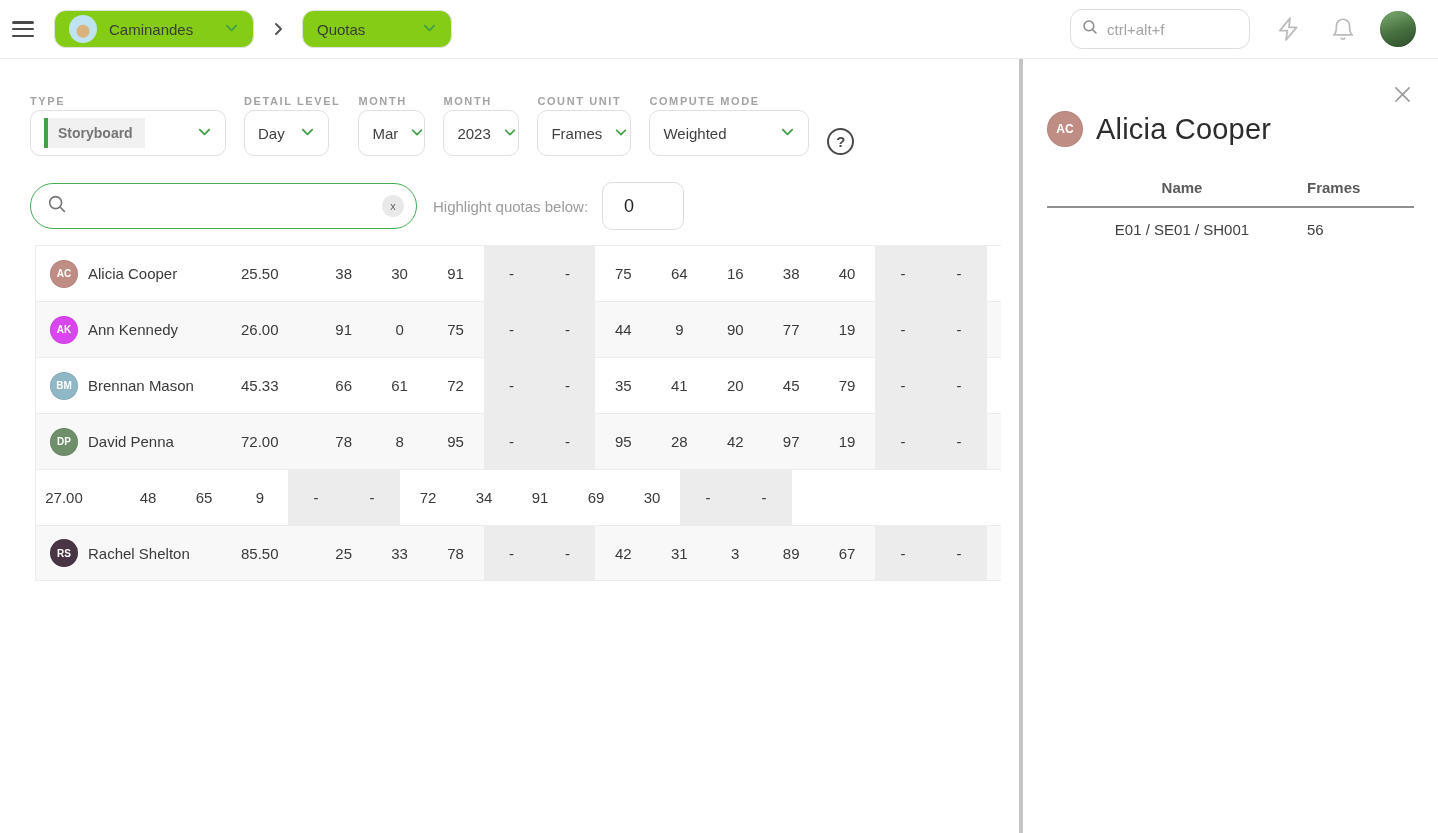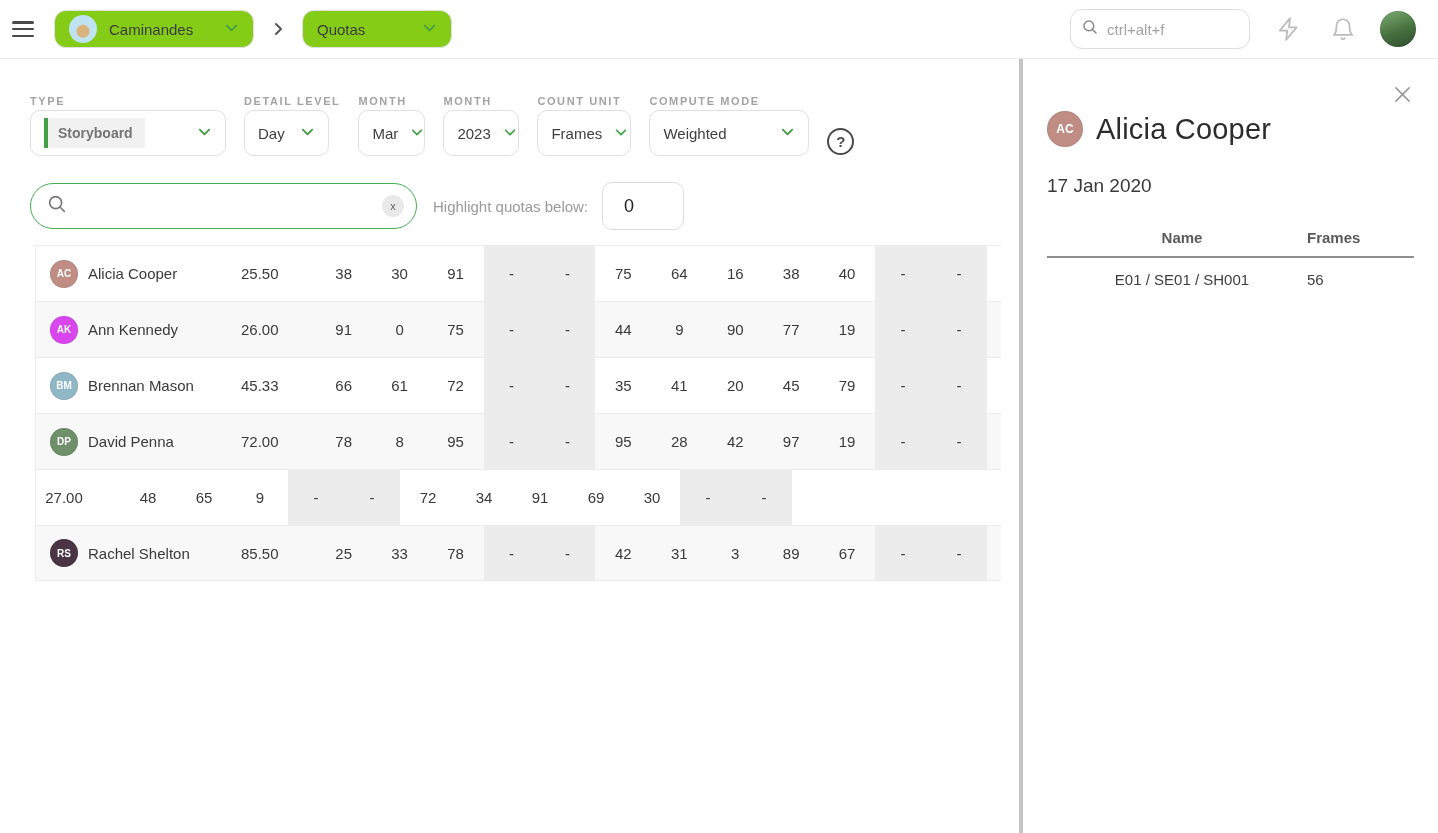--- a/index.html
+++ b/index.html
@@ -457,21 +457,20 @@
       <svg width="19" height="19" viewBox="0 0 20 20">
           <path d="M3 3l14 14M17 3L3 17" stroke="#999" stroke-width="1.6" stroke-linecap="round"></path>
         </svg>
     </span>
 
     <div class="panel-header">
       <span class="panel-avatar" style="background: rgb(192, 141, 132);">AC</span>
       <span class="panel-name">Alicia Cooper</span>
     </div>
 
-    <div class="panel-date">17 Jan 2020</div>
 
     <div class="panel-table">
       <div class="pt-header">
         <span class="pt-col-name">Name</span>
         <span>Frames</span>
       </div>
       <div id="panel-rows">
           <div class="pt-row">
             <span class="pt-col-name">E01 / SE01 / SH001</span>
             <span>56</span>

